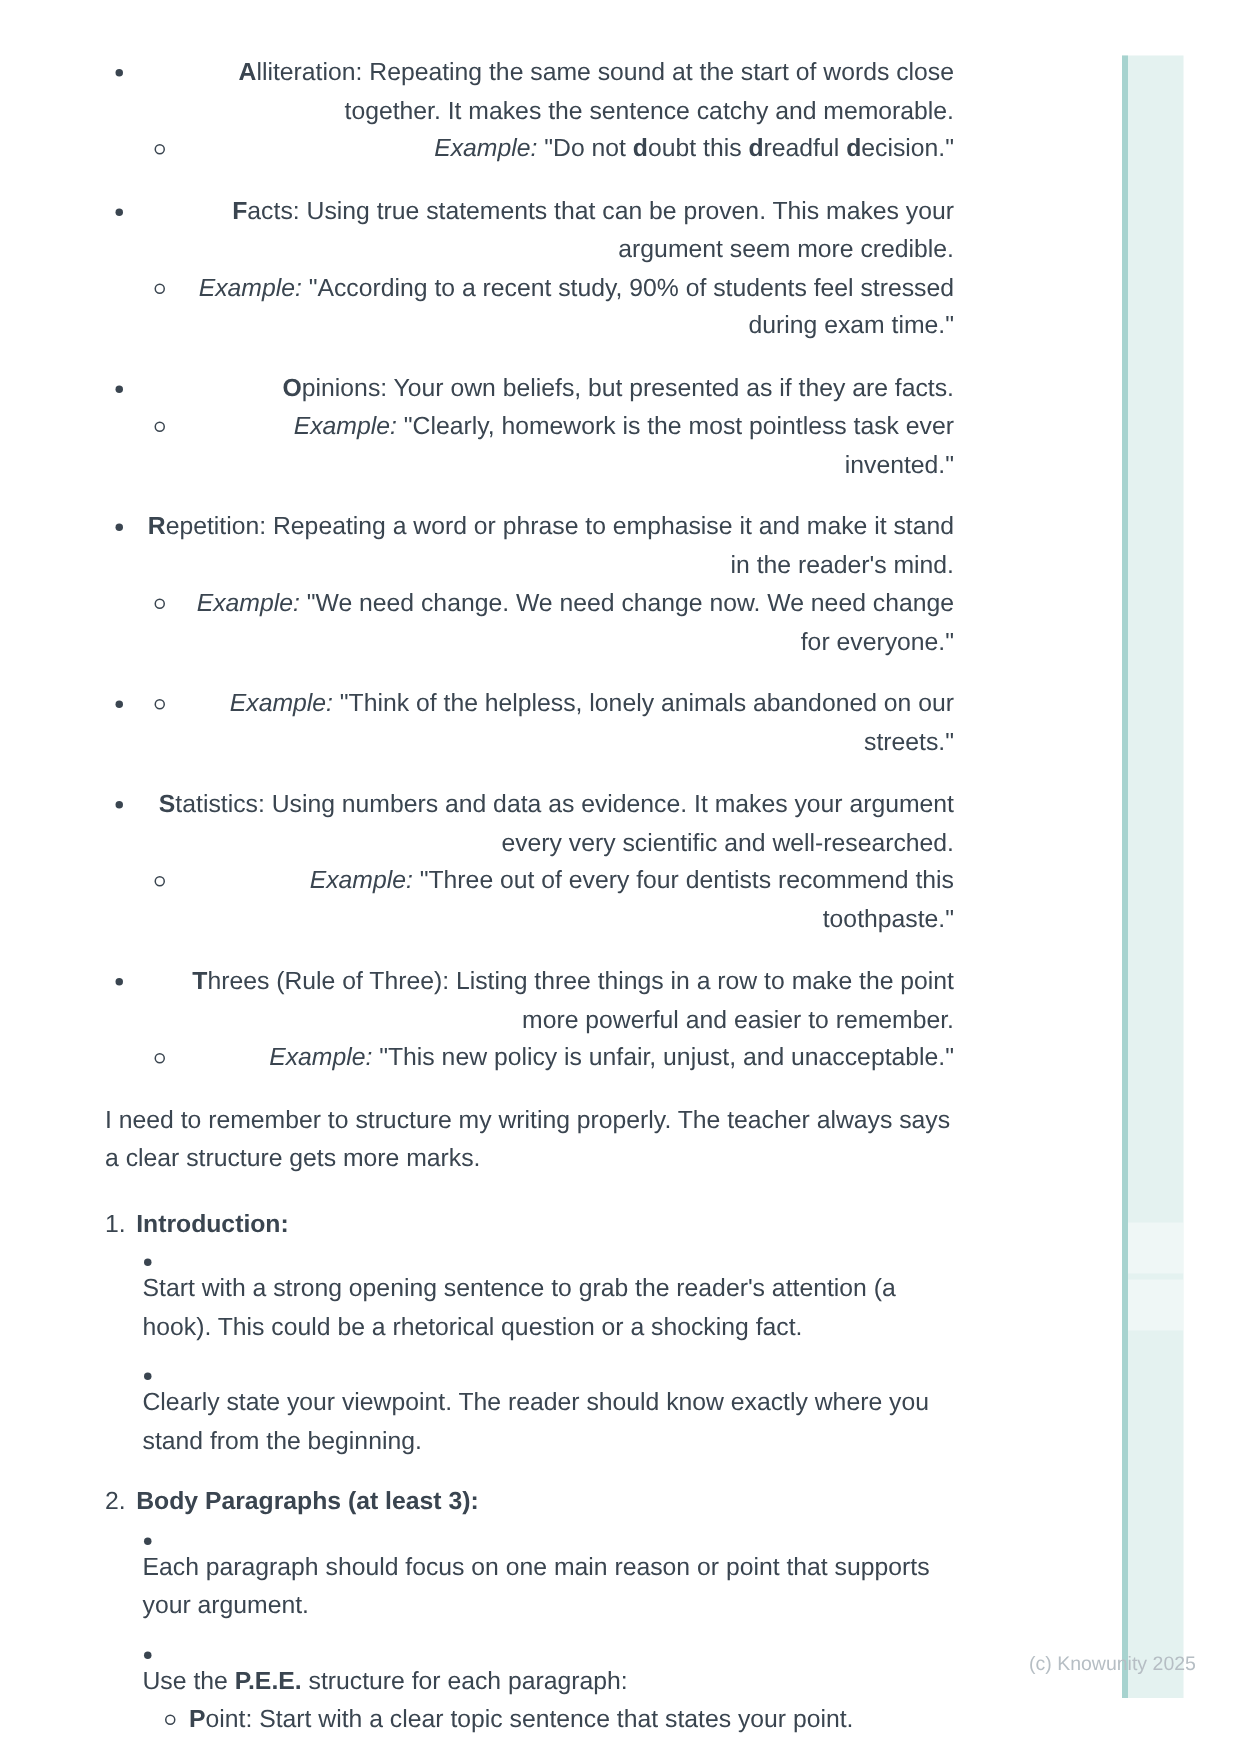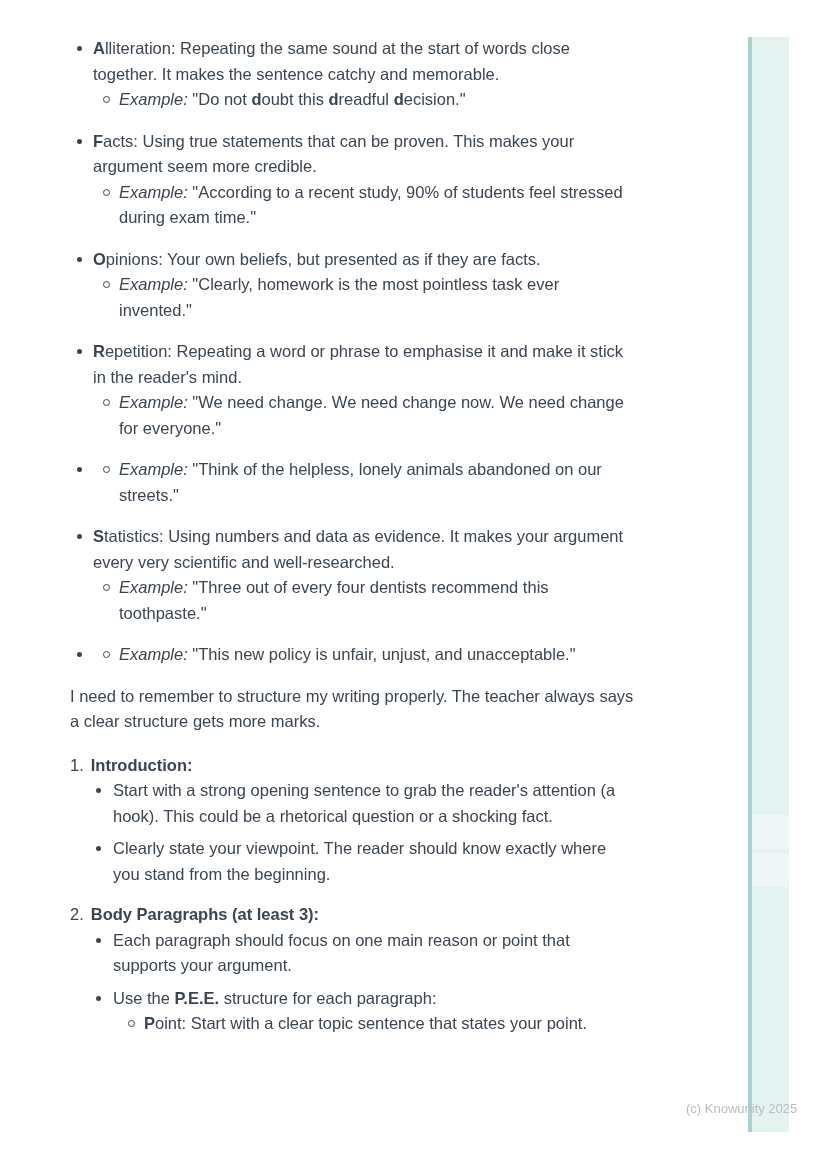--- a/index.html
+++ b/index.html
@@ -25,21 +25,21 @@
   .italic{font-style:italic;}
 
   
   ul,ol{list-style:none;margin:0;padding:0;}
   .af-item{display:flex;margin:0 0 16px 0;}
   .af-item > .marker{flex:0 0 23px;position:relative;}
   .af-item > .marker::after{
     content:"";position:absolute;left:7px;top:10px;width:5px;height:5px;
     border-radius:50%;background:var(--text);
   }
-  .li-body{flex:1;min-width:0;}
+  .li-body{flex:1;min-width:0;text-align:right;}
   .sub-item{display:flex;}
   .sub-item > .marker{flex:0 0 26px;position:relative;}
   .sub-item > .marker::after{
     content:"";position:absolute;left:10px;top:9px;width:7px;height:7px;
     border-radius:50%;border:1.5px solid var(--text);box-sizing:border-box;
   }
   .li-text{flex:1;min-width:0;}
 
   
   .section-heading{
@@ -48,21 +48,21 @@
     color:var(--accent);letter-spacing:-0.2px;
   }
   .intro{margin:4px 0 18px 0;}
 
   
   .num-item{margin:0 0 15px 0;}
   .num-line{display:flex;}
   .num{flex:0 0 auto;margin-right:7px;}
   .num-title{font-weight:700;text-align:right;}
   .num-bullets{padding-left:25px;}
-  .nb{display:flex;margin:0 0 7px 0;}
+  .nb{display:flex;margin:0 0 7px 0;flex-direction:column;}
   .nb > .marker{flex:0 0 18px;position:relative;}
   .nb > .marker::after{
     content:"";position:absolute;left:1px;top:10px;width:5px;height:5px;
     border-radius:50%;background:var(--text);
   }
   .nb3{display:flex;}
   .nb3 > .marker{flex:0 0 31px;position:relative;}
   .nb3 > .marker::after{
     content:"";position:absolute;left:15px;top:9px;width:7px;height:7px;
     border-radius:50%;border:1.5px solid var(--text);box-sizing:border-box;
@@ -129,21 +129,21 @@
             <li class="sub-item">
               <span class="marker"></span>
               <div class="li-text"><span class="italic">Example:</span><span> "Clearly, homework is the most pointless task ever invented."</span></div>
             </li>
           </ul>
         </div>
       </li>
       <li class="af-item">
         <span class="marker"></span>
         <div class="li-body">
-          <div class="li-text"><span class="bold">R</span><span>epetition: Repeating a word or phrase to emphasise it and make it stick in the reader's mind.</span></div>
+          <div class="li-text"><span class="bold">R</span><span>epetition: Repeating a word or phrase to emphasise it and make it stand in the reader's mind.</span></div>
           <ul class="sub-list">
             <li class="sub-item">
               <span class="marker"></span>
               <div class="li-text"><span class="italic">Example:</span><span> "We need change. We need change now. We need change for everyone."</span></div>
             </li>
           </ul>
         </div>
       </li>
       <li class="af-item">
         <span class="marker"></span>
@@ -164,20 +164,21 @@
             <li class="sub-item">
               <span class="marker"></span>
               <div class="li-text"><span class="italic">Example:</span><span> "Three out of every four dentists recommend this toothpaste."</span></div>
             </li>
           </ul>
         </div>
       </li>
       <li class="af-item">
         <span class="marker"></span>
         <div class="li-body">
+          <div class="li-text"><span class="bold">T</span><span>hrees (Rule of Three): Listing three things in a row to make the point more powerful and easier to remember.</span></div>
           <ul class="sub-list">
             <li class="sub-item">
               <span class="marker"></span>
               <div class="li-text"><span class="italic">Example:</span><span> "This new policy is unfair, unjust, and unacceptable."</span></div>
             </li>
           </ul>
         </div>
       </li>
     </ul>
 

